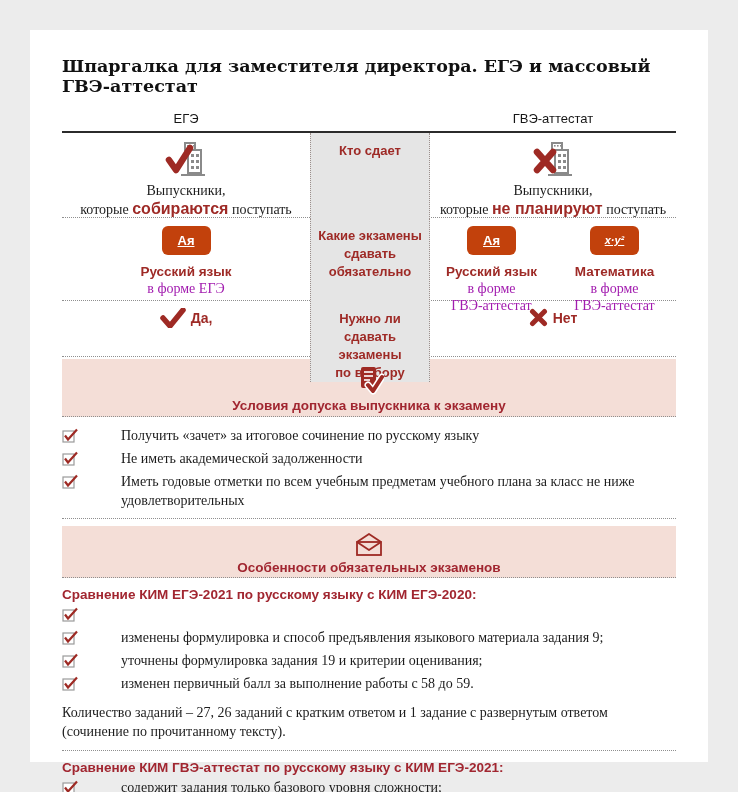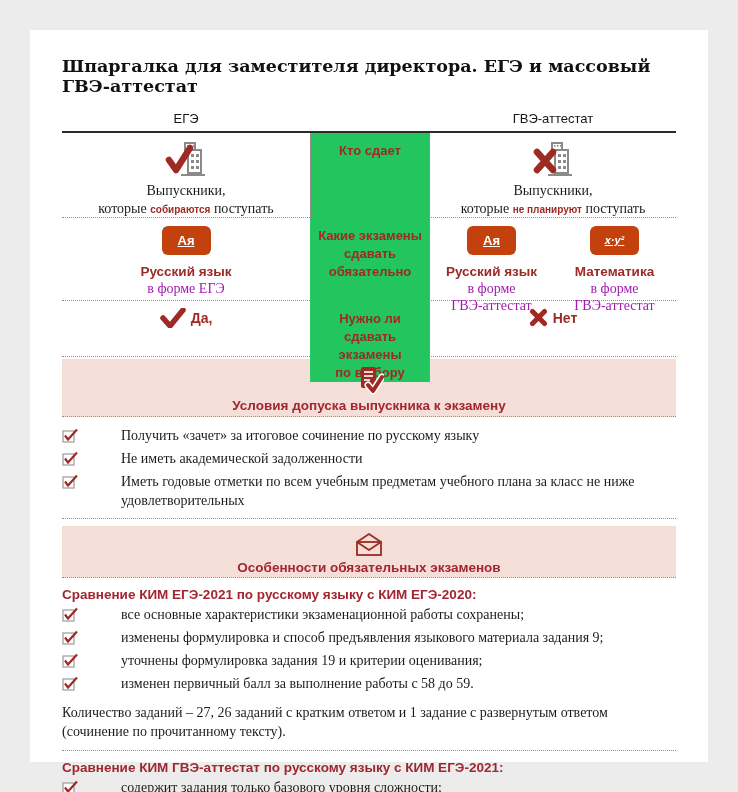--- a/index.html
+++ b/index.html
@@ -9,38 +9,38 @@
     color:#1c1c1c;position:relative;overflow:hidden;
   }
   .card{
     position:absolute;left:30px;top:30px;width:678px;height:732px;
     background:#ffffff;box-sizing:border-box;padding:0 32px;
   }
   .title{
     margin:26px 0 0 0;font-size:17.5px;font-weight:bold;
     font-family:"DejaVu Serif","Liberation Serif",serif;color:#111;
   }
-  .emph{font-family:"Liberation Sans","DejaVu Sans",sans-serif;font-weight:bold;color:#9e2a26;font-size:10px;}
+  .emph{font-family:"Liberation Sans","DejaVu Sans",sans-serif;font-weight:bold;color:#9e2a26;font-size:16px;}
 
   
   .head-row{
     display:grid;grid-template-columns:248px 120px 246px;
     margin-top:15px;border-bottom:2px solid #2b2b2b;padding-bottom:5px;
   }
   .hcell{
     text-align:center;font-family:"Liberation Sans","DejaVu Sans",sans-serif;
     font-weight:normal;font-size:13px;color:#161616;
   }
 
   
   .trow{display:grid;grid-template-columns:248px 120px 246px;border-bottom:1px dotted #8f8f8f;}
   .cell{box-sizing:border-box;}
   .cell.side{text-align:center;padding-top:7px;}
   .cell.mid{
-    background:#22c55e;border-left:1px dotted #9b8f8c;border-right:1px dotted #9b8f8c;
+    background:#e5e5e5;border-left:1px dotted #9b8f8c;border-right:1px dotted #9b8f8c;
     text-align:center;padding:9px 4px 0 4px;
   }
   .q{
     font-family:"Liberation Sans","DejaVu Sans",sans-serif;font-weight:bold;
     font-size:13px;color:#9e2a26;line-height:18px;display:block;
   }
   .row-who{height:84px;}
   .row-mandatory{height:82px;}
   .row-optional{height:55px;}
   .serifline{font-size:14px;line-height:18px;color:#1c1c1c;}
@@ -264,21 +264,20 @@
 
   <div class="subsection">
     <div class="sub-heading">Сравнение КИМ ЕГЭ-2021 по русскому языку с КИМ ЕГЭ-2020:</div>
     <div class="check-item">
       <span class="cbx">
         <svg width="17" height="15" viewBox="0 0 17 15">
             <rect x="1" y="3" width="11" height="11" fill="#fff" stroke="#9a9a9a" stroke-width="1.2"></rect>
             <path d="M3 7.5 L6 11.5 L15 1.5" fill="none" stroke="#9e2a24" stroke-width="2.2"></path>
           </svg>
       </span>
-      <span class="ci-text">все основные характеристики экзаменационной работы сохранены;</span>
     </div>
     <div class="check-item">
       <span class="cbx">
         <svg width="17" height="15" viewBox="0 0 17 15">
             <rect x="1" y="3" width="11" height="11" fill="#fff" stroke="#9a9a9a" stroke-width="1.2"></rect>
             <path d="M3 7.5 L6 11.5 L15 1.5" fill="none" stroke="#9e2a24" stroke-width="2.2"></path>
           </svg>
       </span>
       <span class="ci-text">изменены формулировка и способ предъявления языкового материала задания 9;</span>
     </div>

